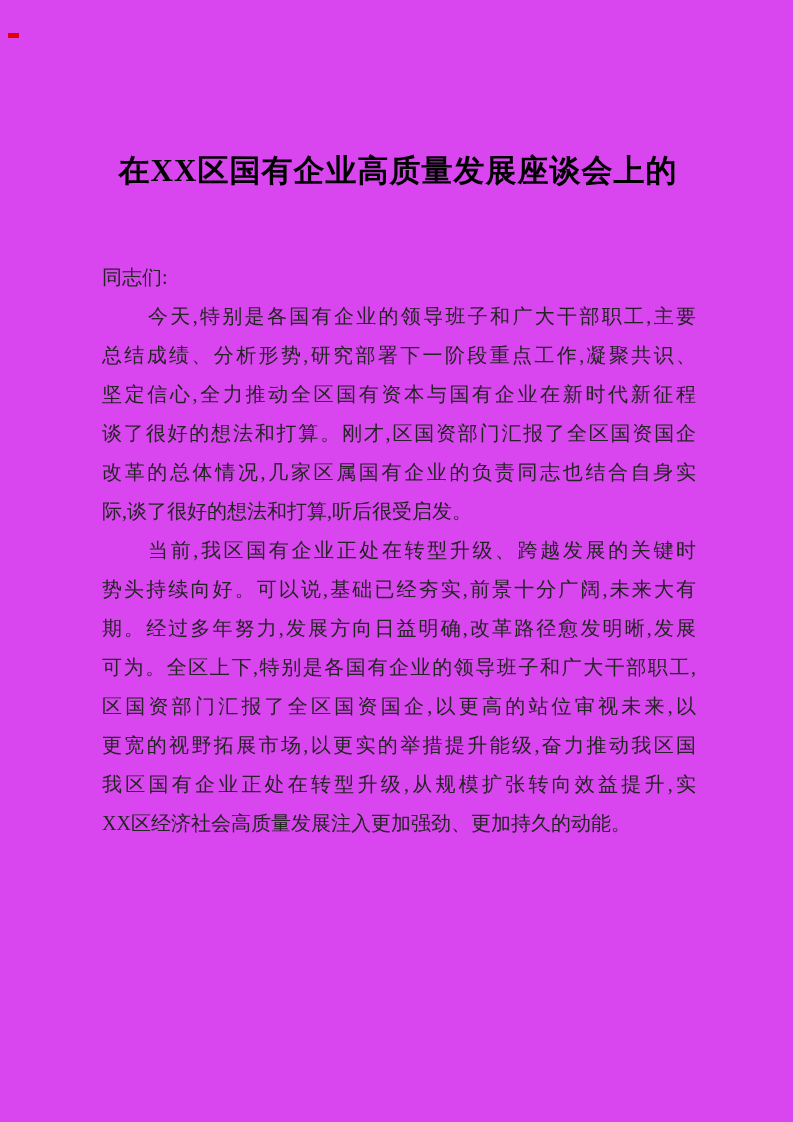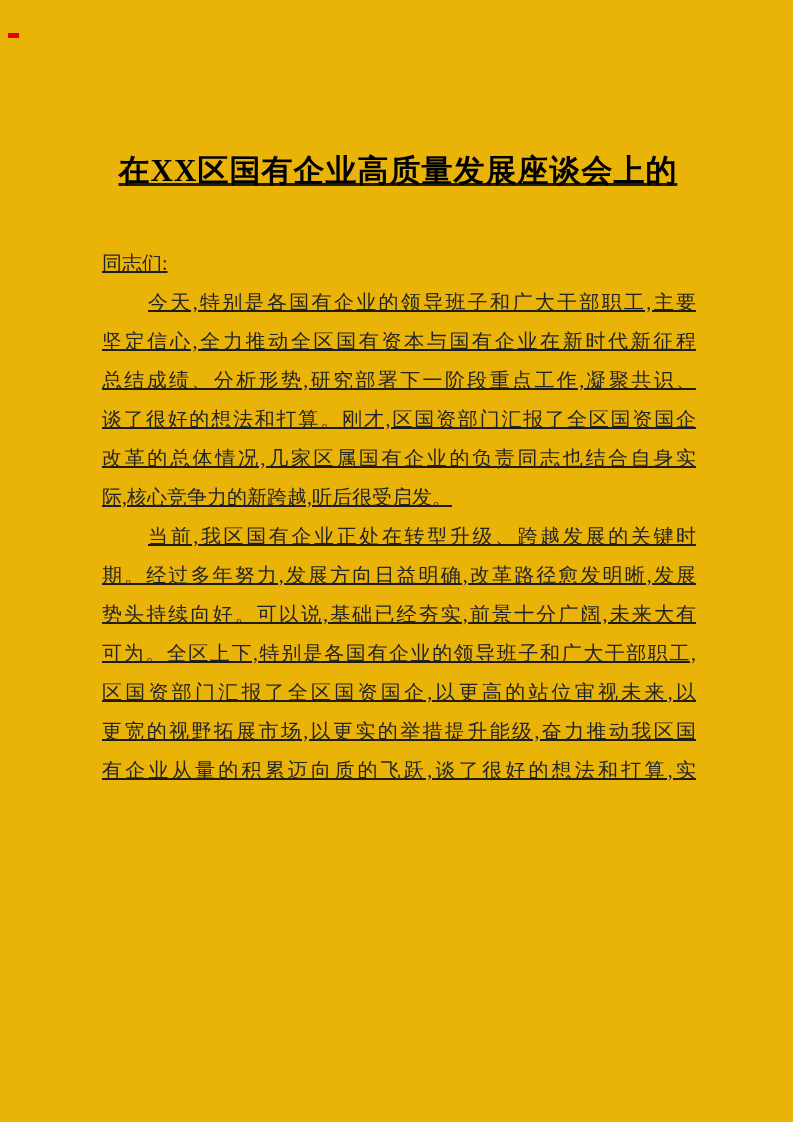--- a/index.html
+++ b/index.html
@@ -25,21 +25,21 @@
     margin-left: 100px;
     width: 596px;
     text-align: center;
     font-size: 31px;
     line-height: 42px;
     font-weight: 700;
     letter-spacing: 1px;
     color: #000000;
   }
   .doc-body {
-    margin-top: 52px;
+    margin-top: 66px;
     margin-left: 102px;
     width: 594px;
     font-size: 20px;
     line-height: 39px;
     color: #242424;
   }
   .para { margin: 0; padding: 0; }
   .line {
     text-align: justify;
     white-space: nowrap;
@@ -47,44 +47,45 @@
   }
   .line.j {
     white-space: normal;
     text-align-last: justify;
   }
   .line.indent { padding-left: 46px; }
 </style>
 </head>
 <body>
 
-<div class="page" style="background: #eab308; text-decoration: underline;">
+<div class="page" style="background: #d946ef;">
   <div class="red-mark" style="background: rgb(230, 0, 0);"></div>
 
   <div class="doc-title">
     <div class="title-line">在XX区国有企业高质量发展座谈会上的</div>
   </div>
 
   <div class="doc-body" id="body-root">
       <div class="para">
         <div class="line">同志们:</div>
       </div>
       <div class="para">
         <div class="line j indent">今天,特别是各国有企业的领导班子和广大干部职工,主要</div>
+        <div class="line j">总结成绩、分析形势,研究部署下一阶段重点工作,凝聚共识、</div>
         <div class="line j">坚定信心,全力推动全区国有资本与国有企业在新时代新征程</div>
-        <div class="line j">总结成绩、分析形势,研究部署下一阶段重点工作,凝聚共识、</div>
         <div class="line j">谈了很好的想法和打算。刚才,区国资部门汇报了全区国资国企</div>
         <div class="line j">改革的总体情况,几家区属国有企业的负责同志也结合自身实</div>
-        <div class="line">际,核心竞争力的新跨越,听后很受启发。</div>
+        <div class="line">际,谈了很好的想法和打算,听后很受启发。</div>
       </div>
       <div class="para">
         <div class="line j indent">当前,我区国有企业正处在转型升级、跨越发展的关键时</div>
+        <div class="line j">势头持续向好。可以说,基础已经夯实,前景十分广阔,未来大有</div>
         <div class="line j">期。经过多年努力,发展方向日益明确,改革路径愈发明晰,发展</div>
-        <div class="line j">势头持续向好。可以说,基础已经夯实,前景十分广阔,未来大有</div>
         <div class="line j">可为。全区上下,特别是各国有企业的领导班子和广大干部职工,</div>
         <div class="line j">区国资部门汇报了全区国资国企,以更高的站位审视未来,以</div>
         <div class="line j">更宽的视野拓展市场,以更实的举措提升能级,奋力推动我区国</div>
-        <div class="line j">有企业从量的积累迈向质的飞跃,谈了很好的想法和打算,实</div>
+        <div class="line j">我区国有企业正处在转型升级,从规模扩张转向效益提升,实</div>
+        <div class="line">XX区经济社会高质量发展注入更加强劲、更加持久的动能。</div>
       </div>
       <div class="para">
       </div>
     </div>
 </div>
 
 </body></html>

